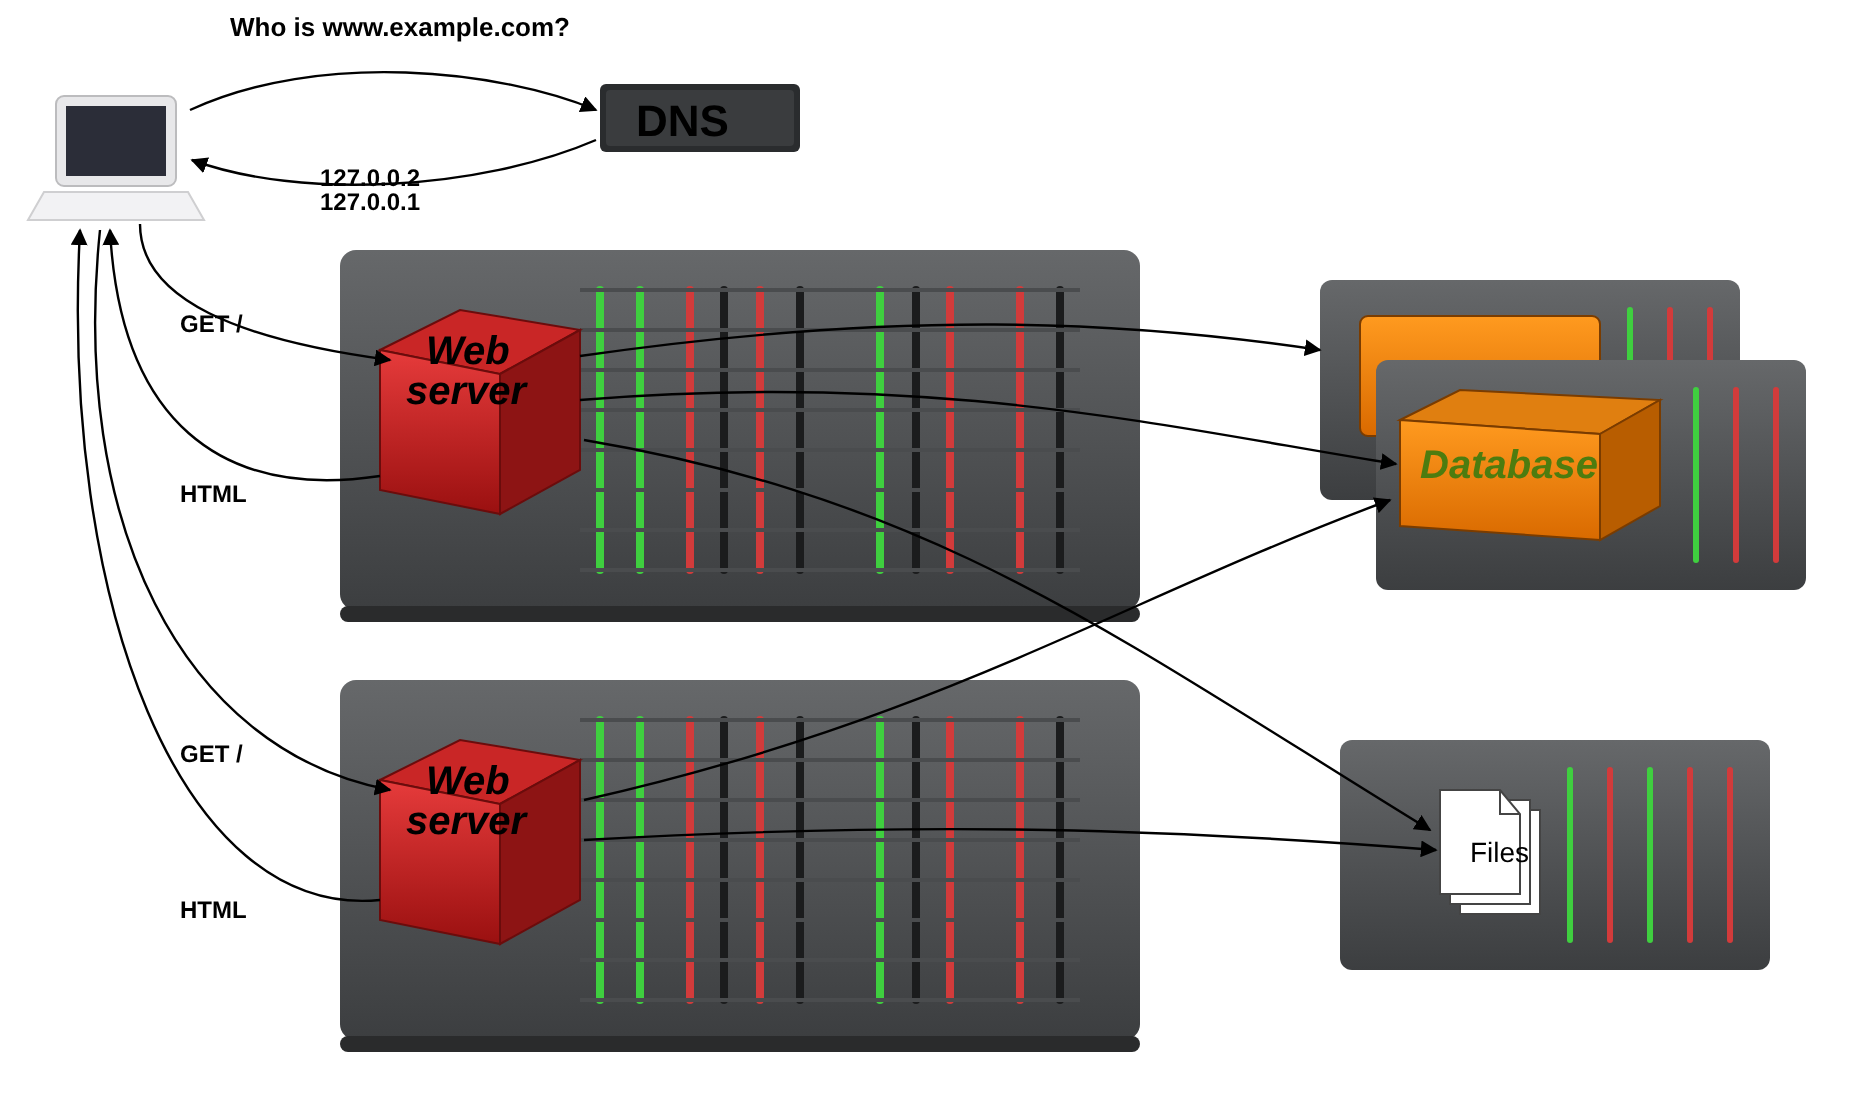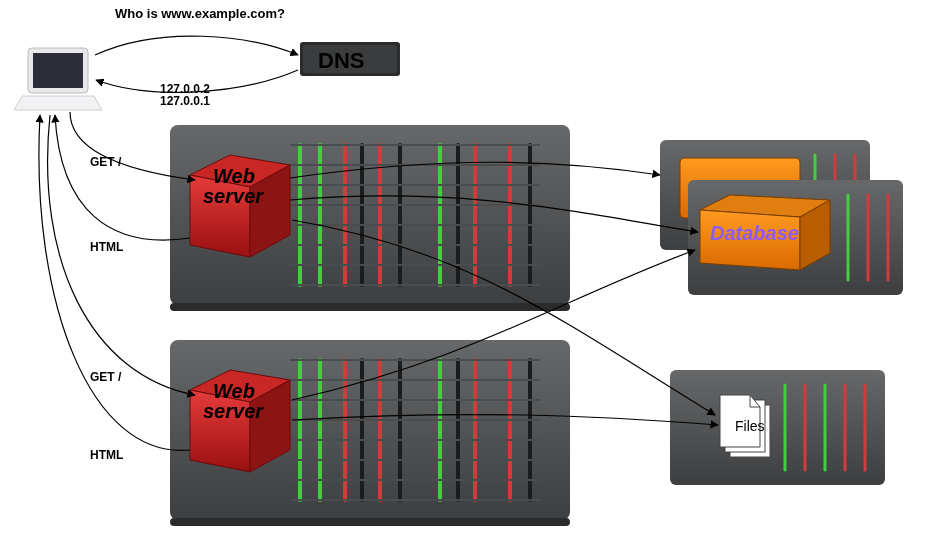--- a/index.html
+++ b/index.html
@@ -211,16 +211,16 @@
 <div class="lbl" style="left:90px;top:155px;font-size:12px">GET /</div>
 <div class="lbl" style="left:90px;top:240px;font-size:12px">HTML</div>
 <div class="lbl" style="left:213px;top:165px;font-size:20px;font-style:italic;color:#000">Web</div>
 <div class="lbl" style="left:203px;top:185px;font-size:20px;font-style:italic;color:#000">server</div>
 
 <div class="lbl" style="left:90px;top:370px;font-size:12px">GET /</div>
 <div class="lbl" style="left:90px;top:448px;font-size:12px">HTML</div>
 <div class="lbl" style="left:213px;top:380px;font-size:20px;font-style:italic;color:#000">Web</div>
 <div class="lbl" style="left:203px;top:400px;font-size:20px;font-style:italic;color:#000">server</div>
 
-<div class="lbl" style="left:710px;top:222px;font-size:20px;font-style:italic;color:#8b5cf6">Database</div>
+<div class="lbl" style="left:710px;top:222px;font-size:20px;font-style:italic;color:#4d7c0f">Database</div>
 <div class="lbl" style="left:735px;top:418px;font-size:14px;color:#000;font-weight:normal">Files</div>
 
 </div>
 
 </body></html>

